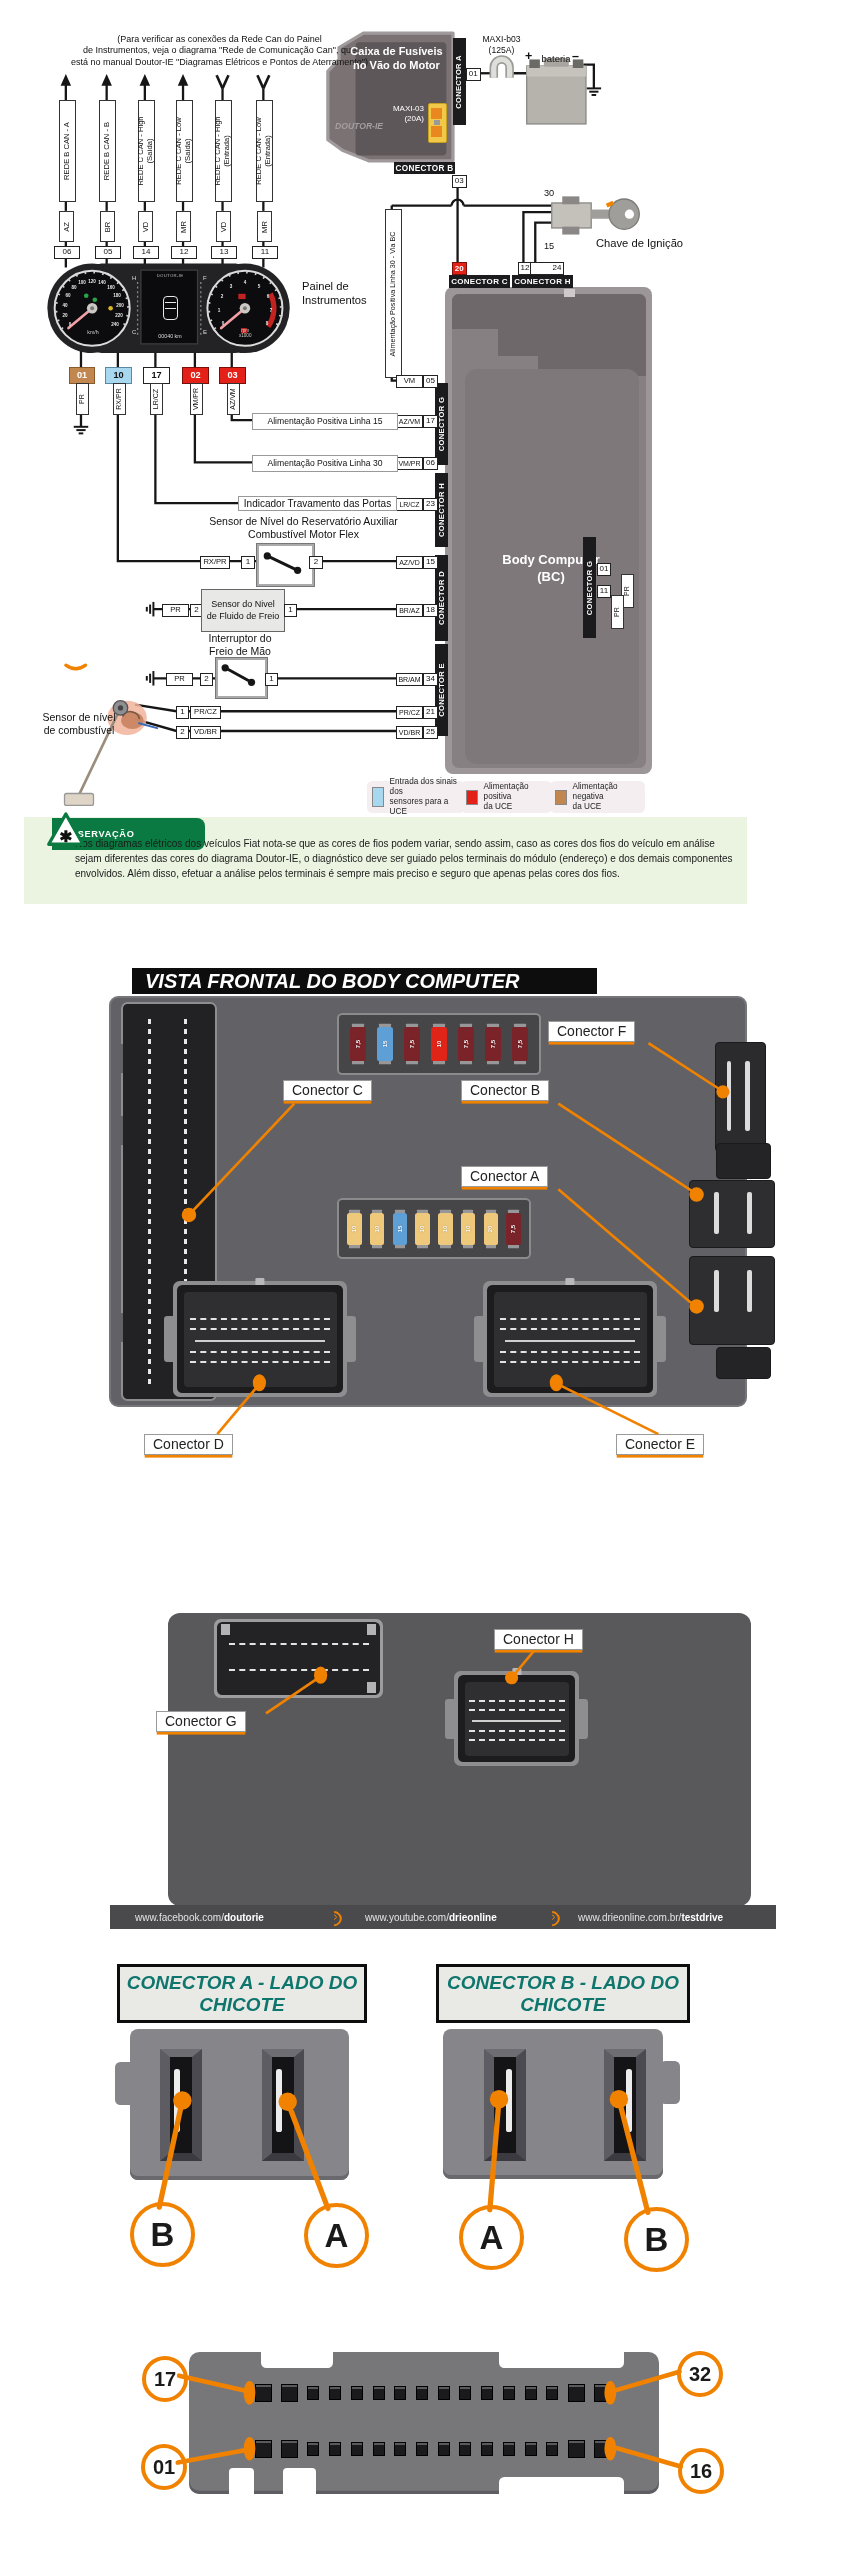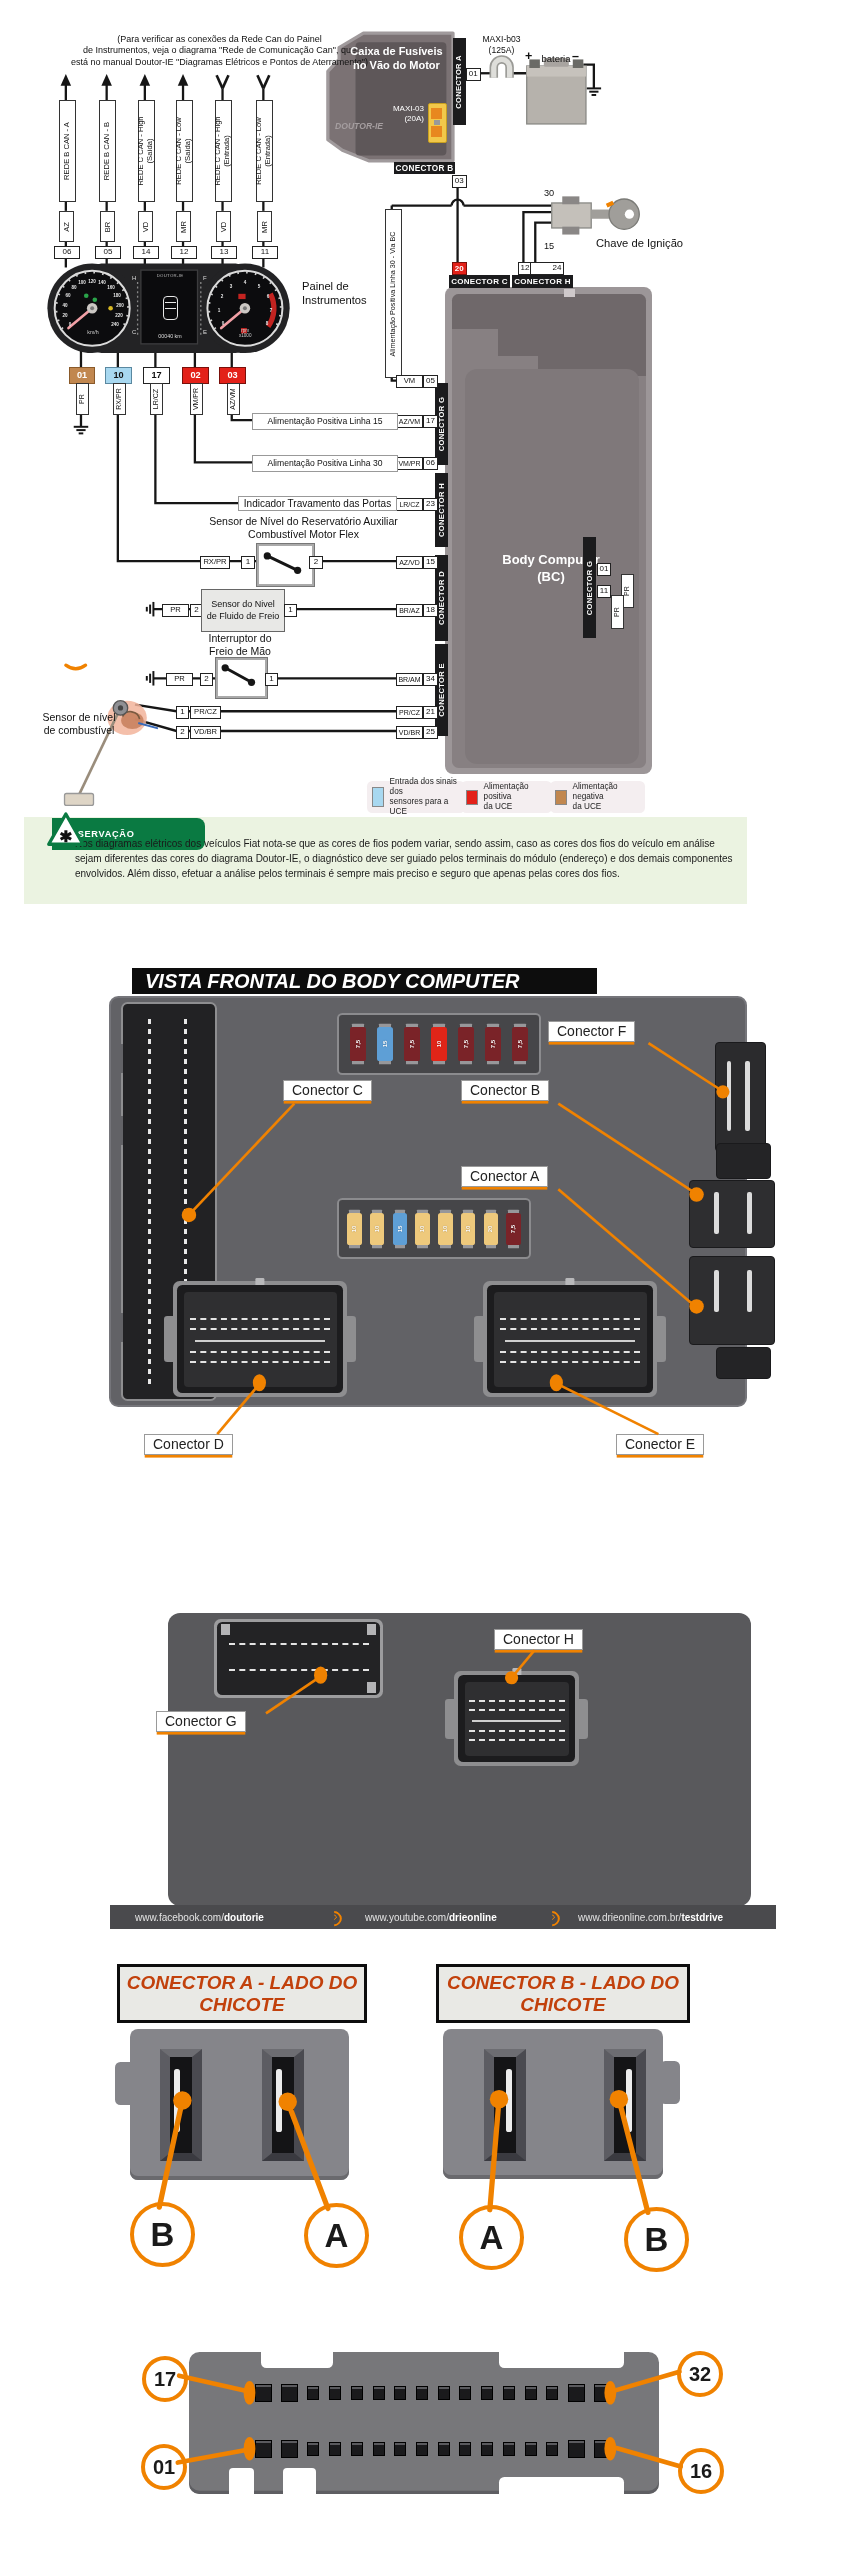--- a/index.html
+++ b/index.html
@@ -38,21 +38,21 @@
 
   
   .obs-body{position:absolute;background:#ebf3e1;}
   .obs-head{position:absolute;background:#0a7a42;color:#fff;font-weight:bold;font-size:9.2px;
         letter-spacing:0.7px;display:flex;align-items:center;padding-left:10.5px;border-radius:0 8px 8px 0;}
   .obs-text{position:absolute;font-size:10px;line-height:1.5;color:#1a1a1a;}
 
   
   .black-title{position:absolute;background:#0d0d0d;color:#fff;font-style:italic;font-weight:bold;
         font-size:20px;display:flex;align-items:center;padding-left:13px;letter-spacing:0;}
-  .boxed-title{position:absolute;background:#e9e9e5;border:3.3px solid #0d0d0d;color:#c2410c;
+  .boxed-title{position:absolute;background:#e9e9e5;border:3.3px solid #0d0d0d;color:#0f766e;
         font-style:italic;font-weight:bold;text-align:center;display:flex;align-items:center;
         justify-content:center;line-height:1.15;}
 
   
   .panel{position:absolute;border-radius:9.2px;}
   .callout{position:absolute;background:#fff;border:0.7px solid #9a9a9a;padding:1.3px 8px;font-size:14px;
         color:#222;box-shadow:0 3.3px 0 -0.7px #f08200;white-space:nowrap;}
   .fusestrip{position:absolute;background:#464649;border:2.6px solid #8b8b8e;border-radius:5.3px;
         display:flex;align-items:center;justify-content:space-evenly;}
   .fuse{position:relative;border-radius:2.6px;display:flex;align-items:center;justify-content:center;

